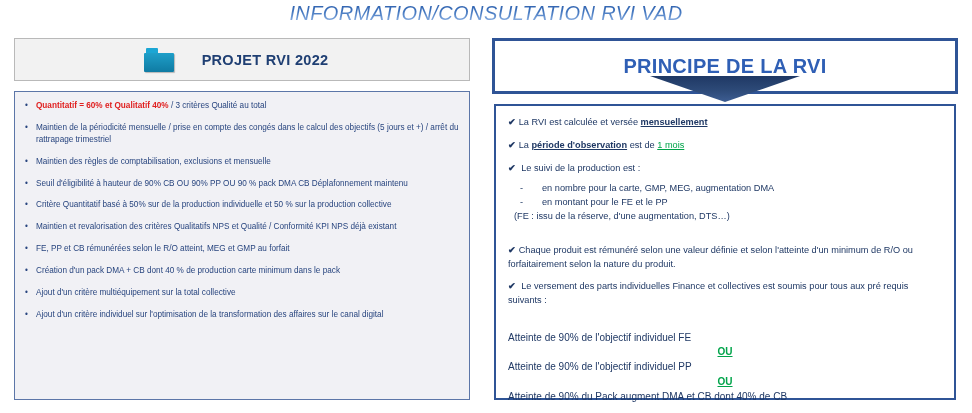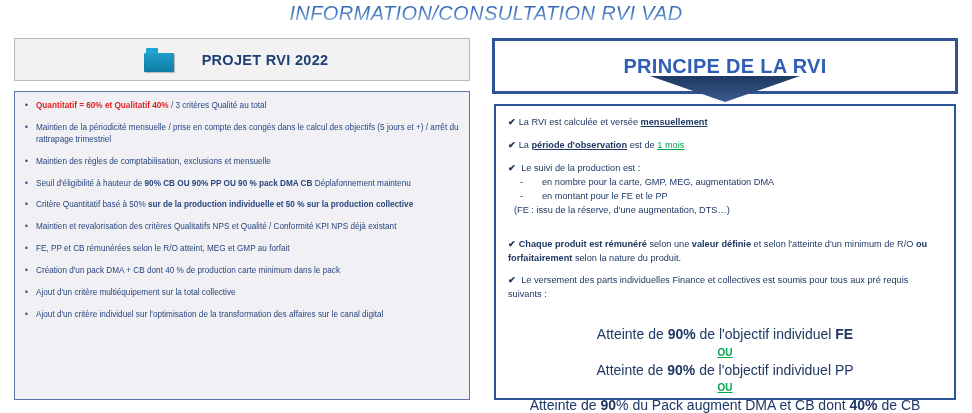--- a/index.html
+++ b/index.html
@@ -114,21 +114,21 @@
   }
   .lbullet .dot {
     flex: none;
     width: 11px;
     color: #28457f;
     font-size: 8.2px;
     line-height: 1.45;
   }
   .lbullet .txt { flex: 1; }
   .red-b { color: #e02020; font-weight: bold; }
-  .b { font-weight: bold; }
+  .b { font-weight: normal; }
 
   
   #right-panel {
     position: absolute;
     left: 492px;
     top: 38px;
     width: 466px;
     height: 362px;
   }
   #right-header {
@@ -192,23 +192,22 @@
   .sub-dash .d { width: 22px; flex: none; }
   .note-line {
     font-size: 9.2px;
     color: #1f3864;
     line-height: 1.5;
     padding-left: 6px;
   }
   .u-b { font-weight: bold; text-decoration: underline; }
   .green-u { color: #00a44a; font-weight: normal; text-decoration: underline; }
   .centered {
-    text-align: center;
-    color: #1f3864;
-    font-size: 14px;
+    color: #1f3864;
+    font-size: 10px;
     line-height: 1.55;
   }
   .ou {
     text-align: center;
     color: #00a44a;
     font-weight: bold;
     text-decoration: underline;
     font-size: 10px;
     line-height: 1.4;
   }
@@ -278,21 +277,21 @@
 <div id="right-panel">
 
   <div id="right-header">
     <span id="right-header-title">PRINCIPE DE LA RVI</span>
   </div>
   <div id="header-arrow"></div>
 
   <div id="right-body">
       <div class="rline"><span class="chk">✔</span><span><span>La RVI est calculée et versée </span><span class="u-b">mensuellement</span></span></div>
       <div class="rline"><span class="chk">✔</span><span><span>La </span><span class="u-b">période d'observation</span><span> est de </span><span class="green-u">1 mois</span></span></div>
-      <div class="rline" style="margin-bottom: 1px;"><span class="chk">✔</span><span><span> Le suivi de la production est :</span></span></div>
+      <div class="rline" style="margin-bottom: 7px;"><span class="chk">✔</span><span><span> Le suivi de la production est :</span></span></div>
       <div class="sub-dash">
         <span class="d">-</span>
         <span>en nombre pour la carte, GMP, MEG, augmentation DMA</span>
       </div>
       <div class="sub-dash">
         <span class="d">-</span>
         <span>en montant pour le FE et le PP</span>
       </div>
       <div class="note-line" style="margin-bottom: 20px;">(FE : issu de la réserve, d'une augmentation, DTS…)</div>
       <div class="rline"><span class="chk">✔</span><span><span class="b">Chaque produit est rémunéré</span><span> selon une </span><span class="b">valeur définie</span><span> et selon l'atteinte d'un minimum de R/O </span><span class="b">ou forfaitairement</span><span> selon la nature du produit.</span></span></div>

